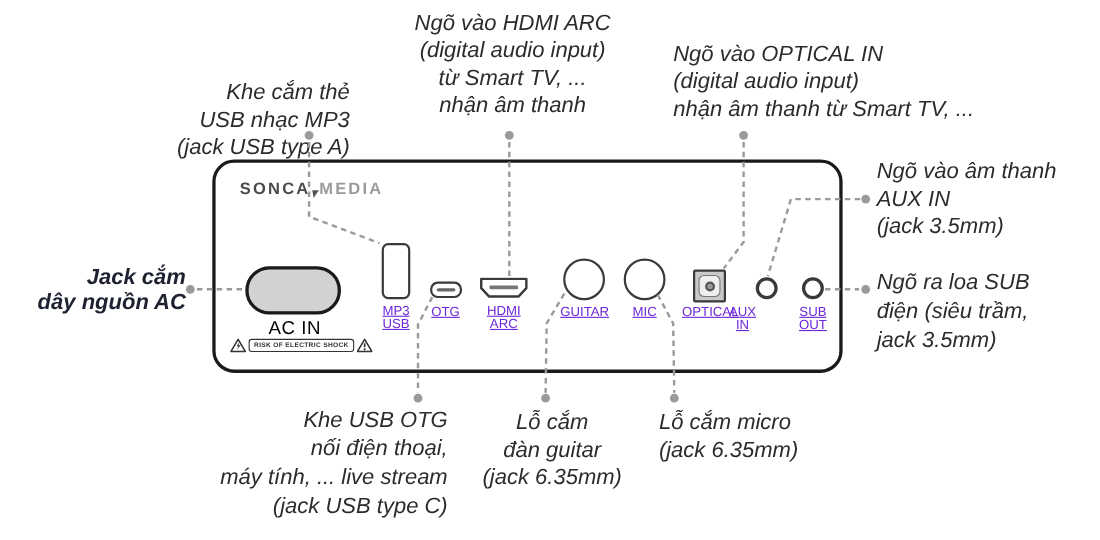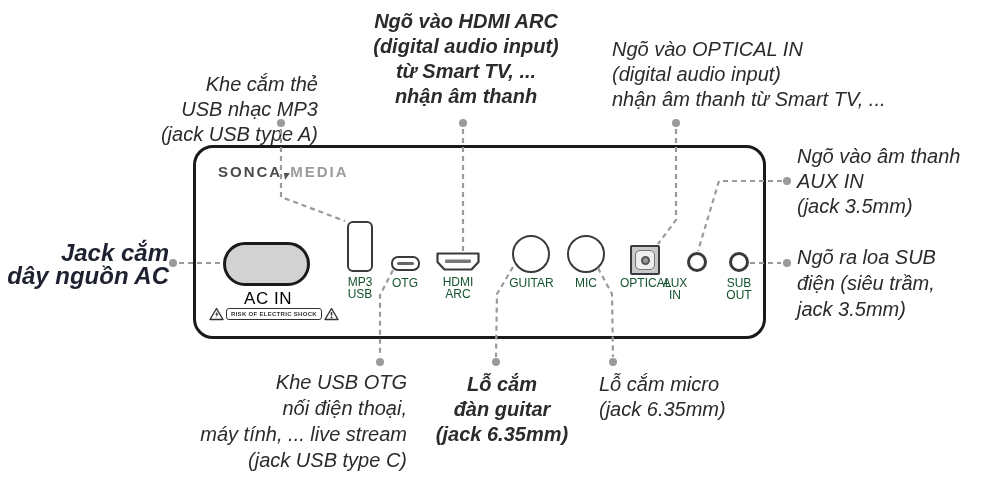--- a/index.html
+++ b/index.html
@@ -5,41 +5,41 @@
   html,body{margin:0;padding:0;background:#fff;}
   #stage{
     position:relative;width:1000px;height:491px;overflow:hidden;background:#ffffff;
     font-family:"Liberation Sans",sans-serif;
   }
   
   .callout{
     position:absolute;font-style:italic;font-size:20px;line-height:25px;
     color:#2b2b2b;white-space:nowrap;z-index:3;
   }
-  .callout.bold{font-weight:bold;font-size:24px;line-height:23px;color:#1e2230;}
-  .ta-r{text-align:right;} .ta-c{text-align:center;font-weight:bold;} .ta-l{text-align:left;}
+  .callout.bold{font-weight:bold;font-size:20px;line-height:23px;color:#1e2230;}
+  .ta-r{text-align:right;} .ta-c{text-align:center;} .ta-l{text-align:left;}
   
   .panel{
     position:absolute;left:193px;top:145px;width:573px;height:194px;
     border:3px solid #1a1a1a;border-radius:20px;background:#fff;z-index:1;box-sizing:border-box;
   }
   .logo{position:absolute;left:218px;top:163px;z-index:2;font-weight:bold;font-size:15px;
     letter-spacing:2px;display:flex;align-items:flex-end;}
   .logo .sonca{color:#4a4a4a;}
   .logo .media{color:#9b9b9b;}
   .logo-mark{width:0;height:0;border-left:3px solid transparent;border-right:3px solid transparent;
     border-top:7px solid #555;transform:skewX(-14deg);margin:1px 1px 0 1px;}
   .ac-oval{position:absolute;left:223px;top:242px;width:87px;height:44px;background:#d2d2d2;
     border:3px solid #1a1a1a;border-radius:24px;z-index:2;box-sizing:border-box;}
   .ac-label{position:absolute;left:226px;top:289px;width:84px;text-align:center;font-size:17px;
     color:#000000;z-index:2;letter-spacing:0.5px;}
   .warning{position:absolute;left:209px;top:307px;display:flex;align-items:center;gap:2px;z-index:2;}
   .warn-box{font-size:6px;font-weight:bold;color:#333;border:1.5px solid #333;border-radius:3px;
     padding:2px 4px;letter-spacing:0.3px;white-space:nowrap;}
-  .plabel{position:absolute;font-size:12px;line-height:11.5px;color:#14532d;text-align:center;z-index:2;}
+  .plabel{position:absolute;font-size:12px;line-height:11.5px;color:#6d28d9;text-align:center;z-index:2;text-decoration:underline;}
   .port-mp3{position:absolute;left:347px;top:221px;width:26px;height:51px;border:2px solid #3a3a3a;
     border-radius:6px;background:#fff;z-index:2;box-sizing:border-box;}
   .port-otg{position:absolute;left:391px;top:256px;width:29px;height:15px;border:2px solid #3a3a3a;
     border-radius:7px;background:#fff;z-index:2;box-sizing:border-box;
     display:flex;align-items:center;justify-content:center;}
   .port-otg .bar{width:17px;height:3.5px;background:#666;border-radius:2px;}
   .port-hdmi{position:absolute;left:436px;top:252px;z-index:2;}
   .port-circle{position:absolute;width:38px;height:38px;border:2px solid #3a3a3a;border-radius:50%;
     background:#fff;z-index:2;box-sizing:border-box;}
   .port-guitar{left:512px;top:235px;} .port-mic{left:567px;top:235px;}

